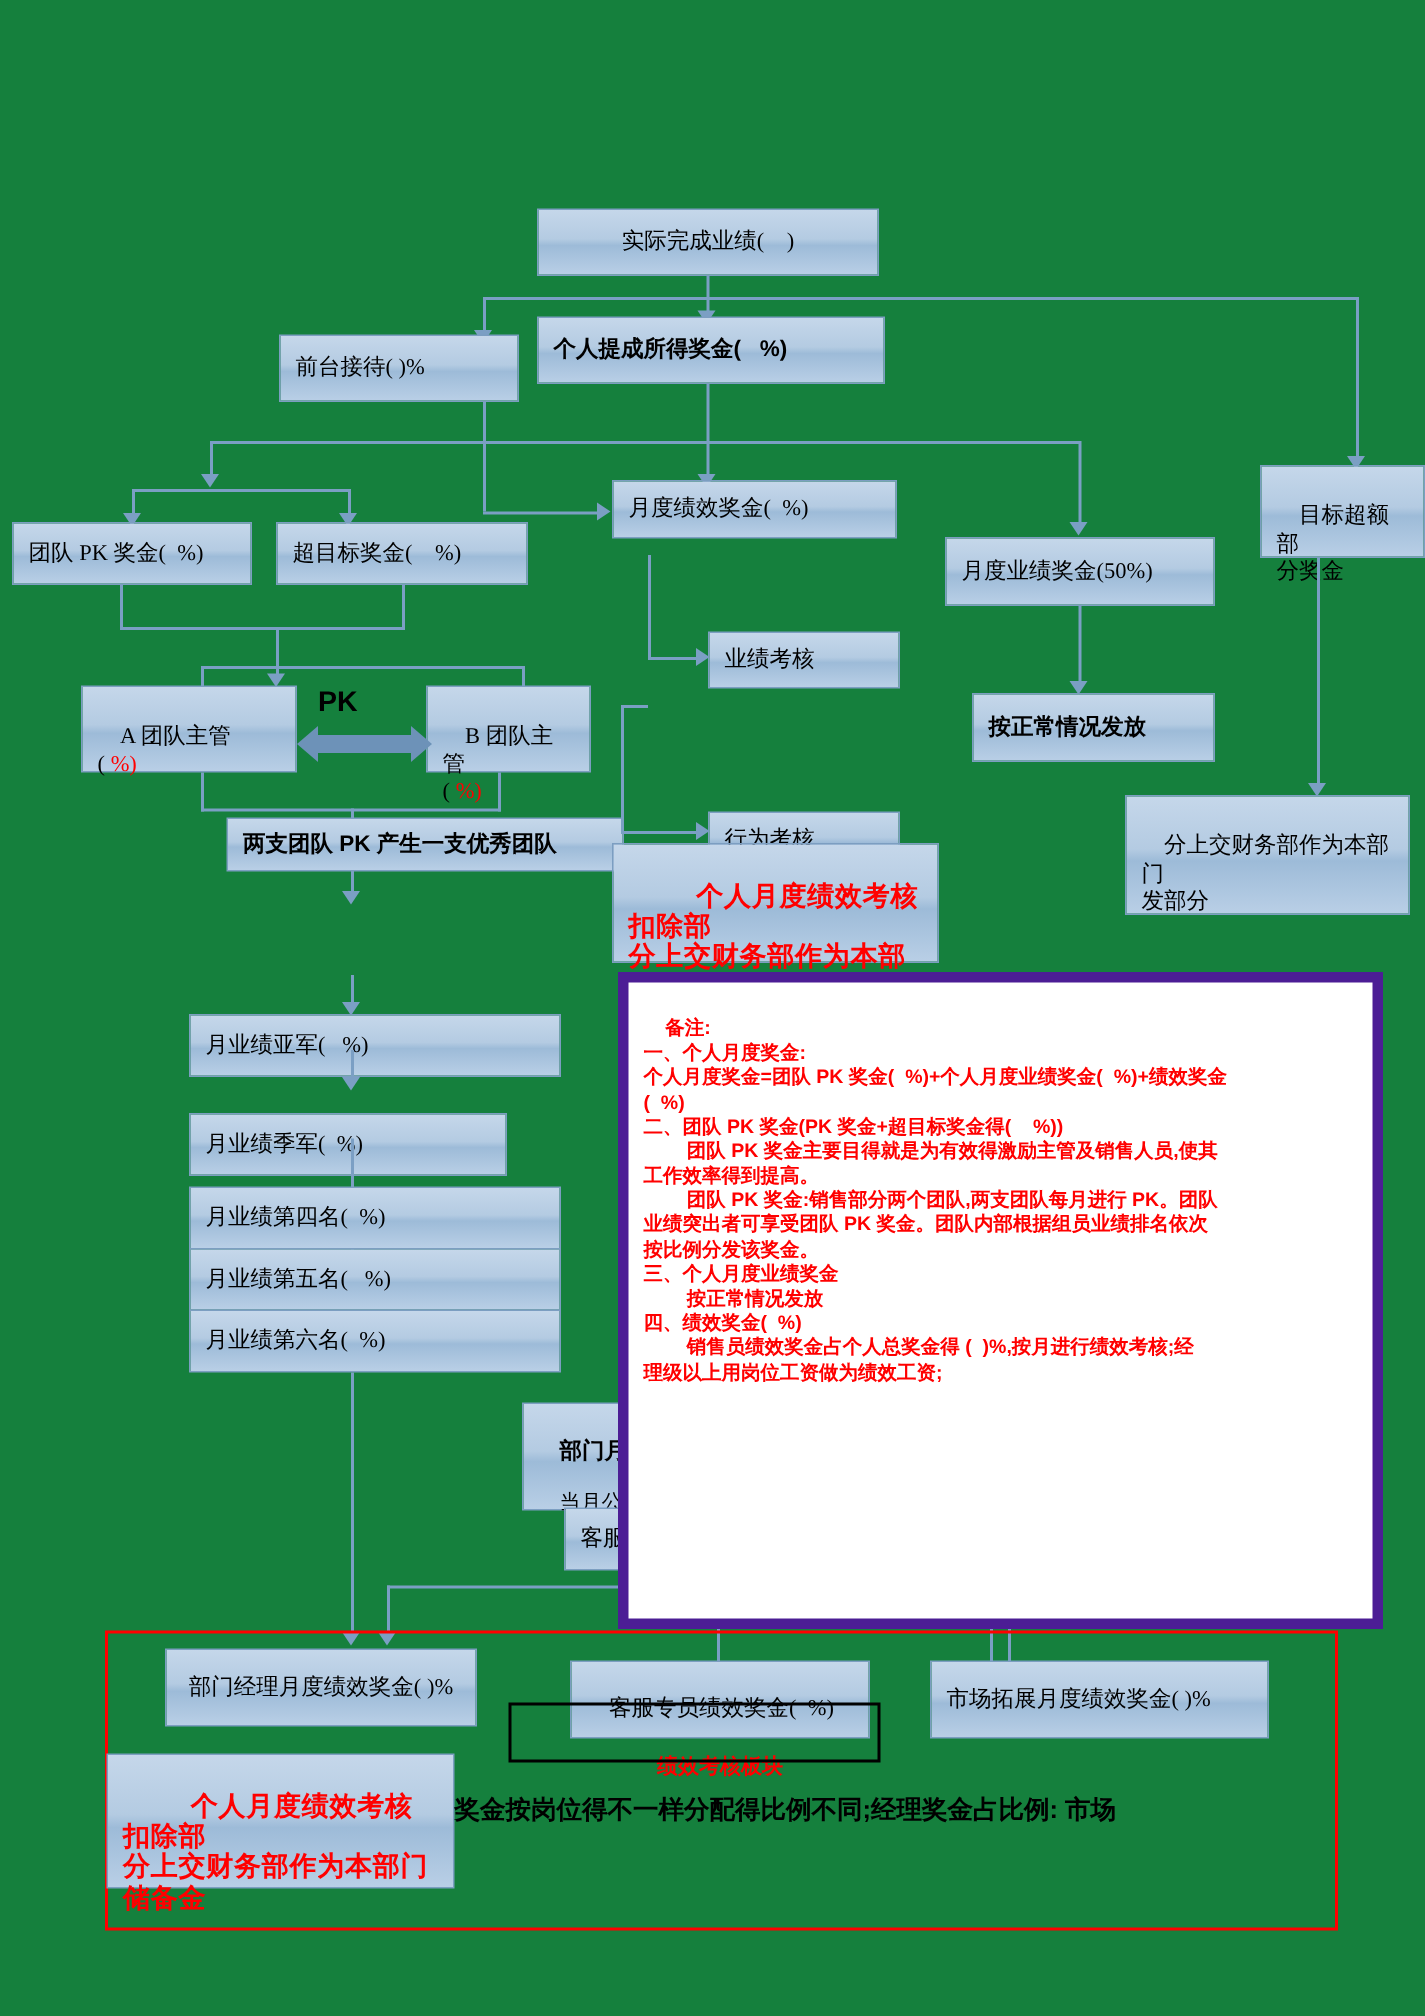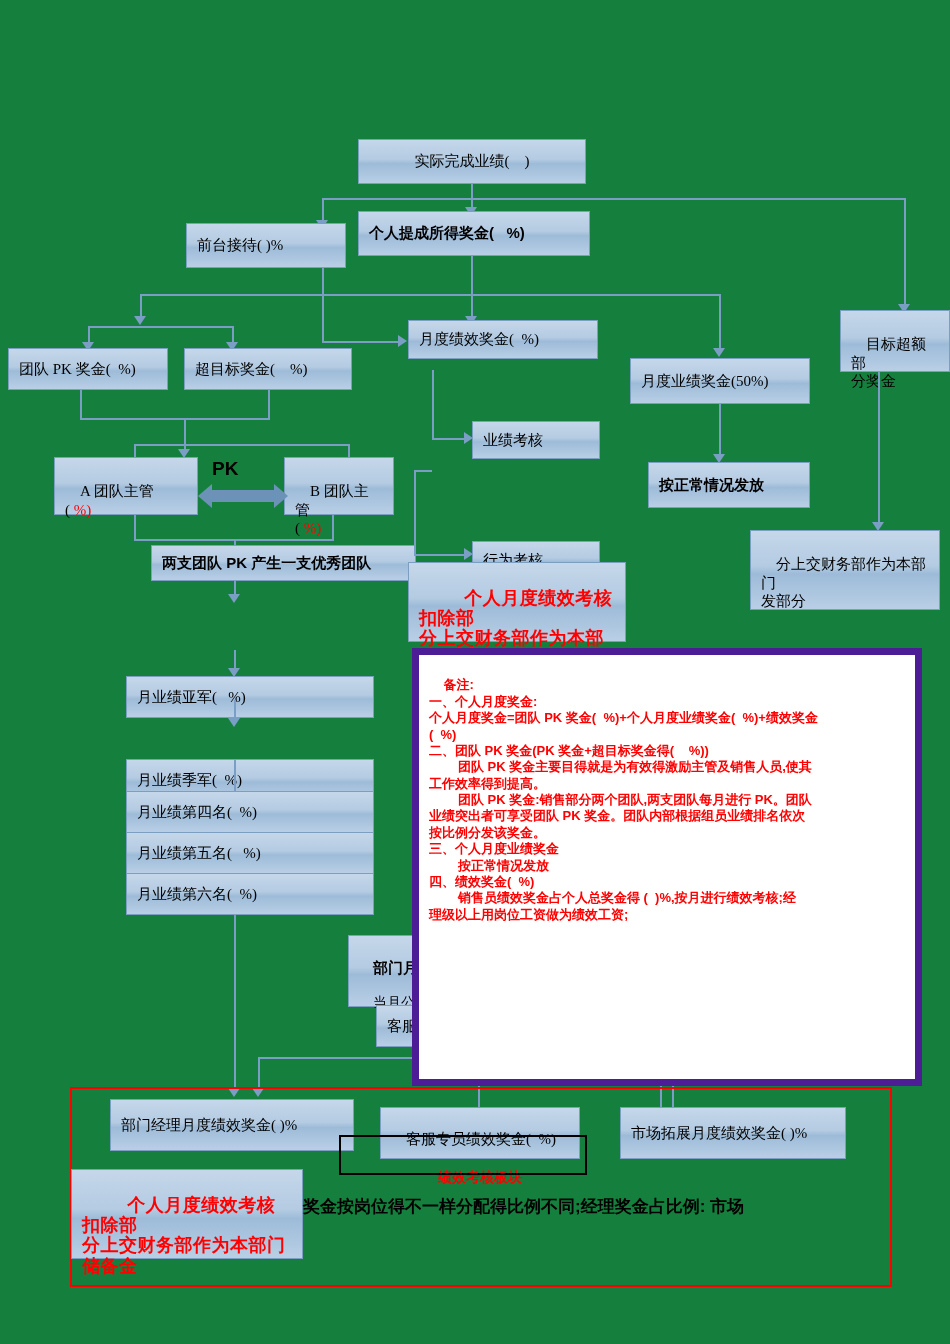--- a/index.html
+++ b/index.html
@@ -227,21 +227,21 @@
 
   <div class="ln v" style="left:234px;top:650px;height:22px;"></div>
   <div class="arrow-d" style="left:228px;top:668px;"></div>
 
   <div class="box vmid" style="left:126px;top:676px;width:248px;height:42px;">
     <span>月业绩亚军(   %)</span>
   </div>
   <div class="ln v" style="left:234px;top:700px;height:24px;"></div>
   <div class="arrow-d" style="left:228px;top:718px;"></div>
 
-  <div class="box vmid" style="left:126px;top:759px;width:248px;height:42px;">
+  <div class="box vmid" style="left:126px;top:742px;width:212px;height:42px;">
     <span>月业绩季军(  %)</span>
   </div>
   <div class="ln v" style="left:234px;top:759px;height:34px;"></div>
 
   <div class="box vmid" style="left:126px;top:791px;width:248px;height:42px;">
     <span>月业绩第四名(  %)</span>
   </div>
   <div class="ln v" style="left:234px;top:833px;height:2px;"></div>
 
   <div class="box vmid" style="left:126px;top:832px;width:248px;height:42px;">
@@ -341,21 +341,21 @@
 按比例分发该奖金。
 三、个人月度业绩奖金
         按正常情况发放
 四、绩效奖金(  %)
         销售员绩效奖金占个人总奖金得 (  )%,按月进行绩效考核;经
 理级以上用岗位工资做为绩效工资;</span>
   </div>
 
   <div class="frame-red" style="left:70px;top:1087px;width:822px;height:200px;"></div>
 
-  <div class="box vmid" style="left:110px;top:1099px;width:244px;height:52px;">
+  <div class="box vmid" style="left:110px;top:1099px;width:208px;height:52px;justify-content:center;">
     <span>部门经理月度绩效奖金( )%</span>
   </div>
 
   <div class="box vtop" style="left:380px;top:1107px;width:200px;height:52px;padding-top:4px;">
     <span>客服专员绩效奖金(  %)</span>
     <div class="red-inline" style="font-weight:bold;font-family:'Liberation Sans','DejaVu Sans',sans-serif;font-size:14px;margin-top:2px;text-align:center;">绩效考核板块</div>
   </div>
 
   <div class="box vmid" style="left:620px;top:1107px;width:226px;height:52px;">
     <span>市场拓展月度绩效奖金( )%</span>

